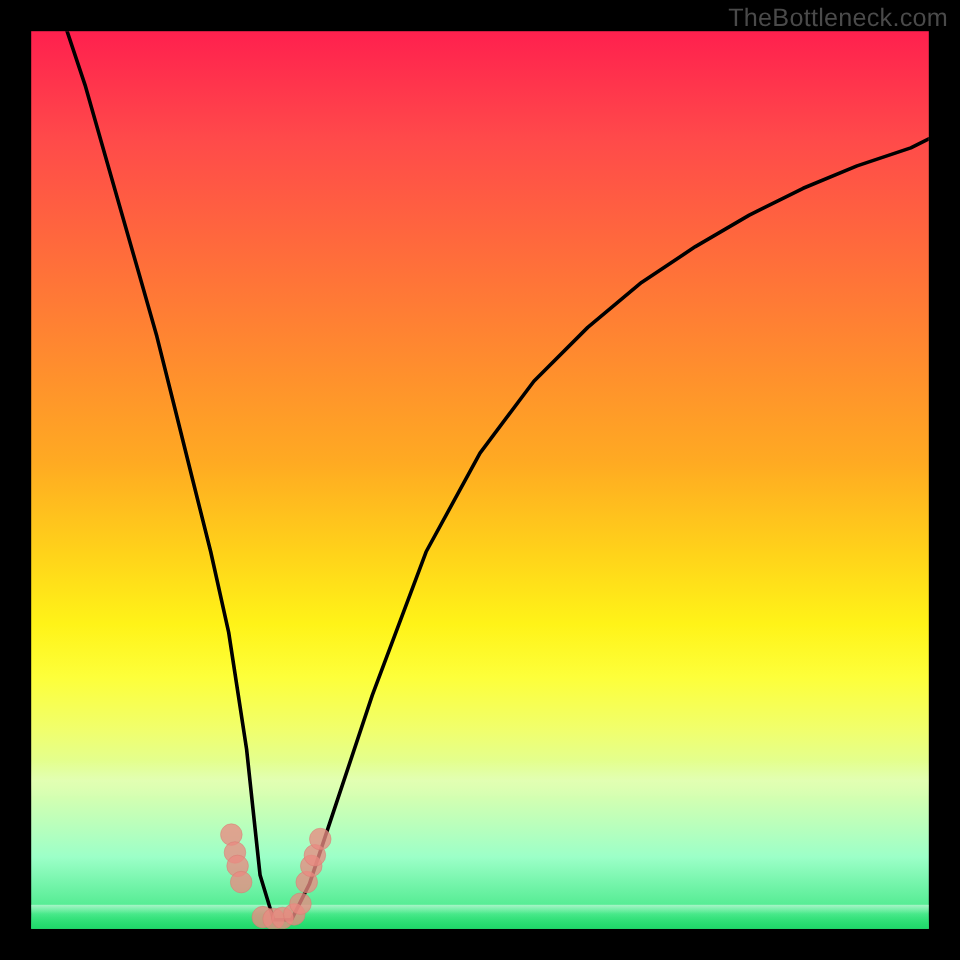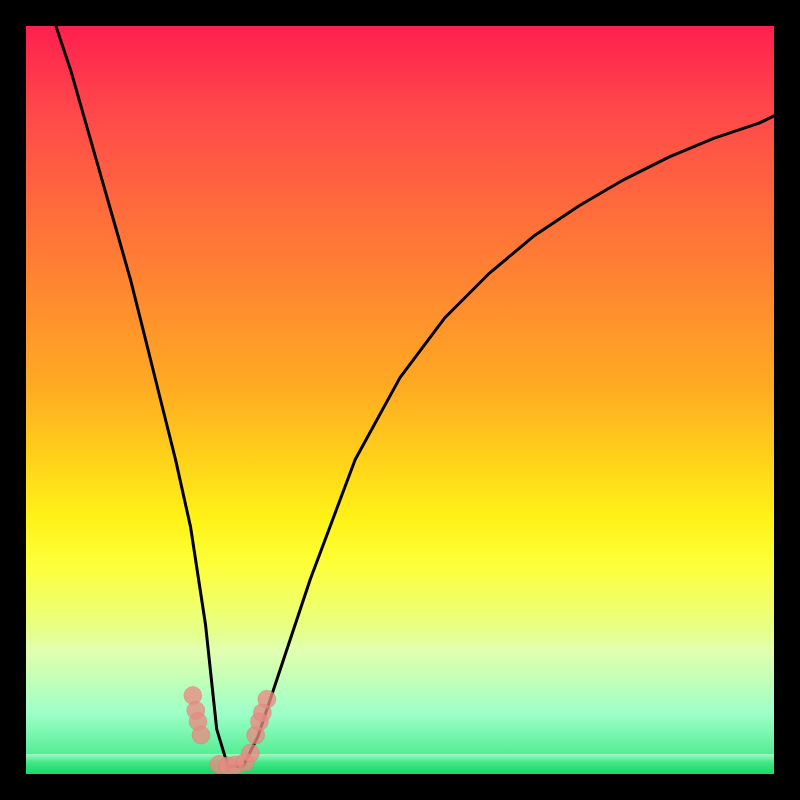--- a/index.html
+++ b/index.html
@@ -102,13 +102,14 @@
           <circle cx="209.4" cy="739.0" r="9" class="marker"></circle>
           <circle cx="219.2" cy="736.0" r="9" class="marker"></circle>
           <circle cx="224.4" cy="727.1" r="9" class="marker"></circle>
           <circle cx="229.6" cy="709.1" r="9" class="marker"></circle>
           <circle cx="233.4" cy="695.6" r="9" class="marker"></circle>
           <circle cx="236.4" cy="686.7" r="9" class="marker"></circle>
           <circle cx="240.9" cy="673.2" r="9" class="marker"></circle>
         </g>
     </svg>
   </div>
+  <div class="watermark">TheBottleneck.com</div>
 </div>
 
 </body></html>

